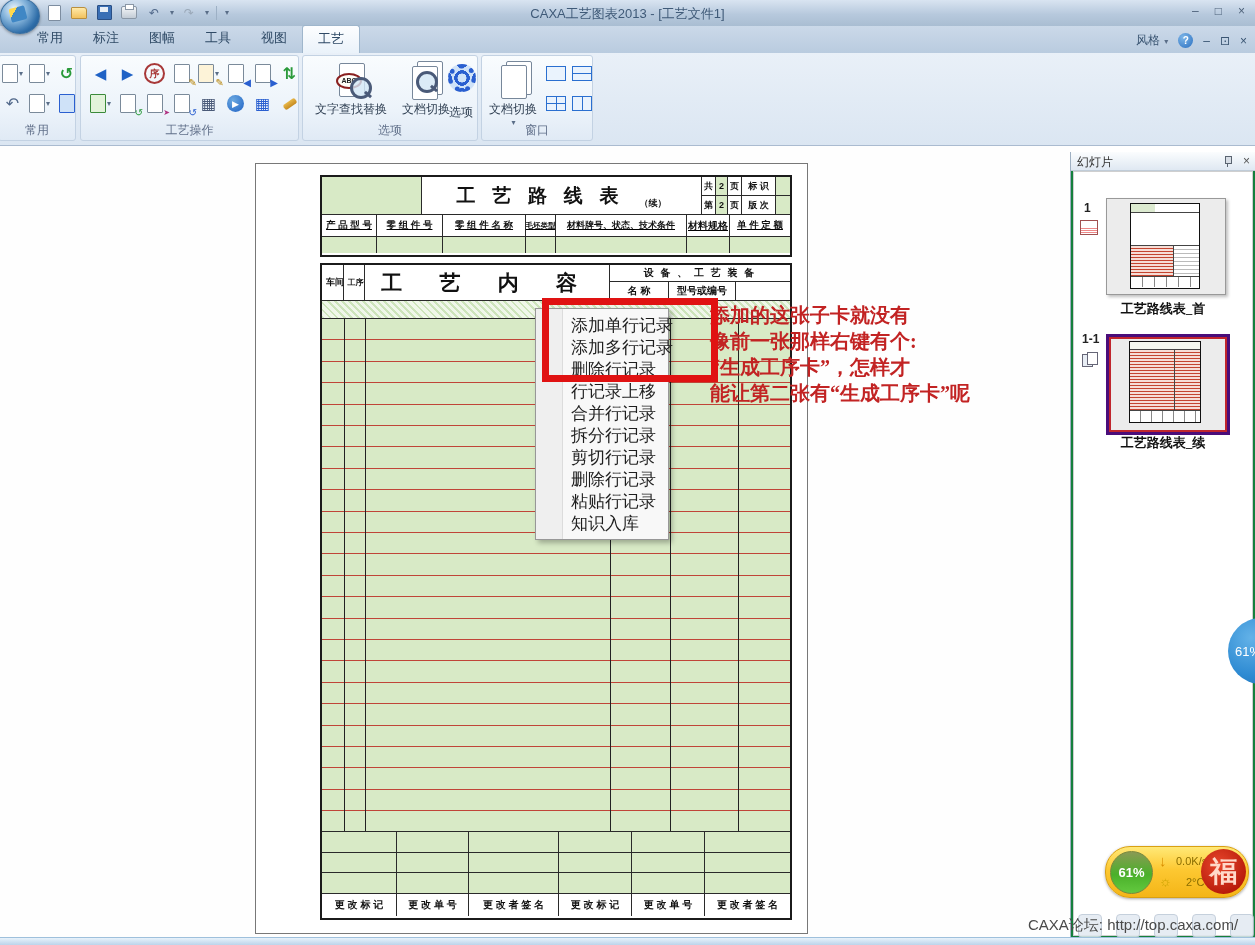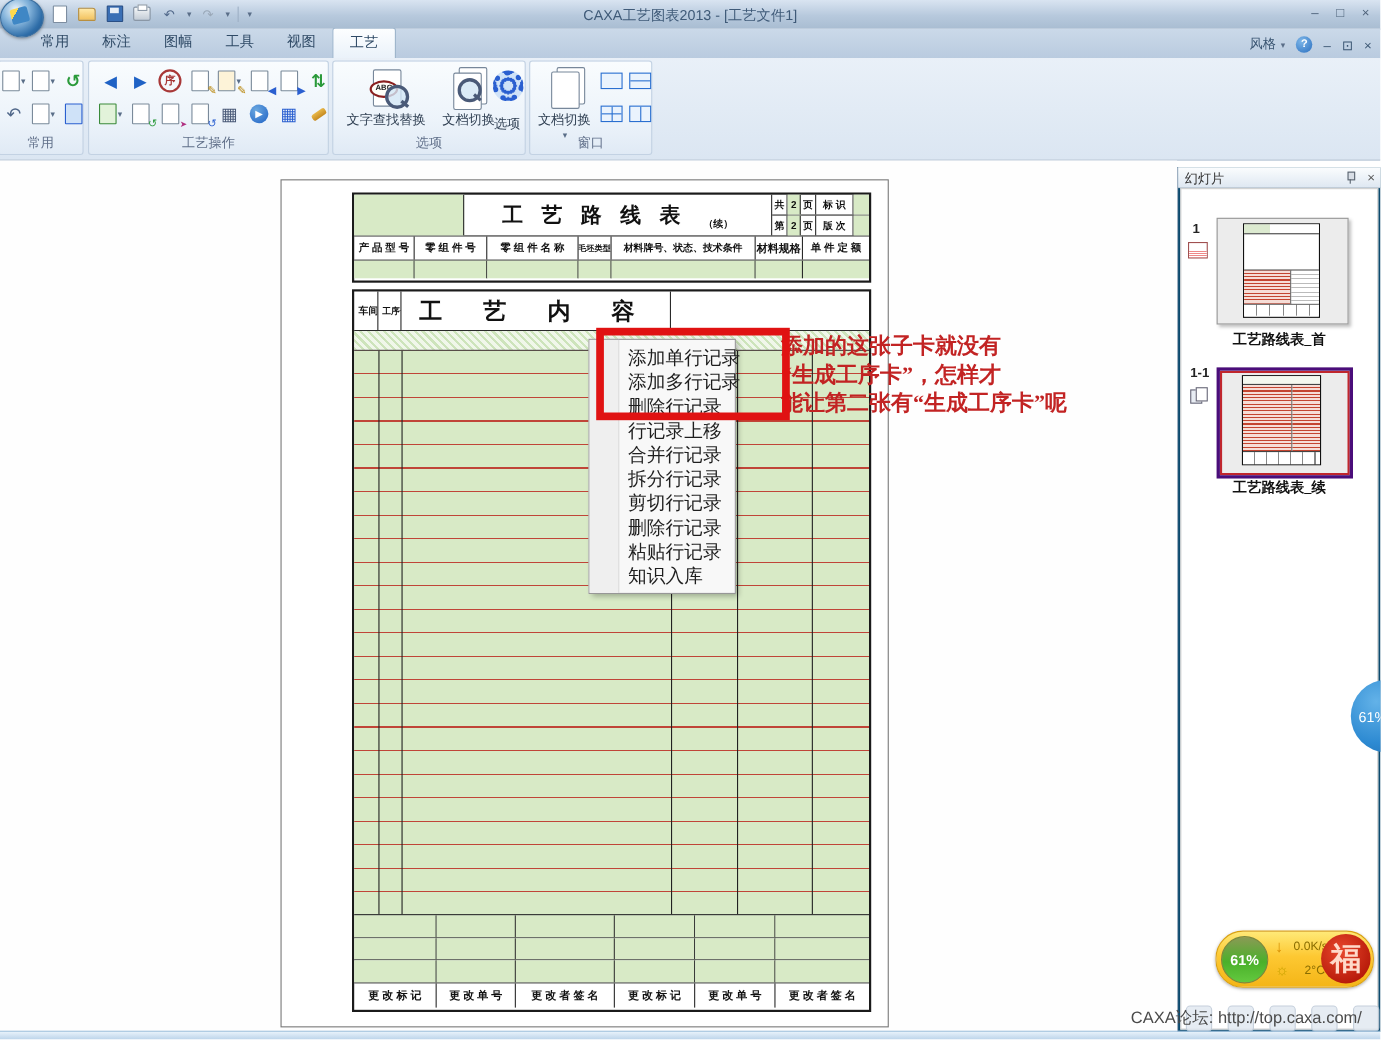--- a/index.html
+++ b/index.html
@@ -83,21 +83,21 @@
   .vline{position:absolute;top:0;bottom:0;width:1px;background:#222;}
   
   .ctxmenu{position:absolute;left:535px;top:162px;width:134px;height:232px;background:#f8f8f8;
     border:1px solid #979797;box-shadow:3px 3px 5px rgba(0,0,0,.28);z-index:40;padding-top:6px;box-sizing:border-box;}
   .gutter{position:absolute;left:0;top:0;bottom:0;width:26px;background:#efefef;border-right:1px solid #dcdcdc;}
   .mi{position:relative;height:22px;line-height:22px;padding-left:35px;font-size:17px;color:#1e1e1e;white-space:nowrap;}
   .redrect{position:absolute;left:542px;top:152px;width:162px;height:70px;border:7px solid #e01212;z-index:50;}
   .anno{position:absolute;left:710px;top:156px;width:320px;z-index:45;color:#c22323;font-weight:bold;
     font-size:20px;line-height:26px;font-family:"Liberation Serif","DejaVu Serif",serif;}
   
-  .sidepanel{position:absolute;top:152px;right:0;width:185px;bottom:7px;background:#0c4a6e;border-left:1px solid #9fb0c2;box-sizing:border-box;}
+  .sidepanel{position:absolute;top:152px;right:0;width:185px;bottom:7px;background:#15803d;border-left:1px solid #9fb0c2;box-sizing:border-box;}
   .sp-head{height:19px;background:linear-gradient(#fbfdfe,#dfe8f2);border-bottom:1px solid #c0ccd8;
     font-size:12px;color:#333;padding:2px 6px;box-sizing:border-box;position:relative;}
   .sp-close{position:absolute;right:5px;top:2px;font-size:12px;color:#555;}
   .pin{position:absolute;right:22px;top:4px;width:10px;height:11px;}
   .pin::before{content:"";position:absolute;left:2px;top:0;width:5px;height:6px;background:#d8dee6;border:1px solid #5a6470;}
   .pin::after{content:"";position:absolute;left:4px;top:7px;width:1px;height:4px;background:#5a6470;}
   .sp-body{position:absolute;top:19px;left:2px;right:2px;bottom:2px;background:#fff;border:1px solid #cfcfcf;}
   .slide-idx{position:absolute;font-size:12px;font-weight:bold;color:#222;}
   .thumb{position:absolute;left:32px;width:118px;height:95px;background:#ececec;border:1px solid #999;
     box-shadow:2px 2px 3px rgba(0,0,0,.25);}
@@ -338,21 +338,21 @@
             </div>
             <div class="rowflex" style="height:18px;flex:1;">
               <div class="cell meta-cell" style="width:14px;">第</div>
               <div class="cell meta-cell grn" style="width:12px;">2</div>
               <div class="cell meta-cell" style="width:14px;">页</div>
               <div class="cell meta-cell" style="width:34px;">版 次</div>
               <div class="cell meta-cell grn last" style="flex:1;"></div>
             </div>
           </div>
         </div>
-        <div class="rowflex bb" style="height:22px;">
+        <div class="rowflex bb" style="height:22px;text-decoration:underline;">
           <div class="cell" style="width:55px;font-size:9.5px;">产 品 型 号</div>
           <div class="cell" style="width:66px;font-size:9.5px;">零 组 件 号</div>
           <div class="cell" style="width:83px;font-size:9.5px;">零 组 件 名 称</div>
           <div class="cell" style="width:30px;font-size:7.5px;">毛坯类型</div>
           <div class="cell" style="width:131px;font-size:9px;">材料牌号、状态、技术条件</div>
           <div class="cell" style="width:43px;font-size:10px;">材料规格</div>
           <div class="cell last" style="flex:1;font-size:9.5px;">单 件 定 额</div>
         </div>
         <div class="rowflex" style="height:16px;">
           <div class="cell grn" style="width:55px;"></div>
@@ -369,20 +369,28 @@
         <div class="rowflex bb" style="height:36px;">
           <div class="cell" style="width:22px;">
               <span class="vert">车间</span>
             </div>
           <div class="cell" style="width:21px;">
               <span class="vert" style="font-size:8px;">工序号</span>
             </div>
           <div class="cell" style="width:245px;">
               <span class="bighead">工 艺 内 容</span>
             </div>
+          <div class="last" style="flex:1;display:flex;flex-direction:column;box-sizing:border-box;">
+            <div class="cell bb last" style="height:17px;font-size:10px;letter-spacing:2px;">设 备 、 工 艺 装 备</div>
+            <div class="rowflex" style="flex:1;">
+              <div class="cell" style="width:59px;font-size:10px;">名  称</div>
+              <div class="cell" style="width:67px;font-size:10px;">型号或编号</div>
+              <div class="cell last" style="flex:1;"></div>
+            </div>
+          </div>
         </div>
         <div class="hatch bb" style="height:17px;"></div>
         <div class="bodyF bb" style="height:512px;">
           <div class="vline" style="left:22px;"></div>
           <div class="vline" style="left:43px;"></div>
           <div class="vline" style="left:288px;"></div>
           <div class="vline" style="left:348px;"></div>
           <div class="vline" style="left:416px;"></div>
         </div>
         <div style="height:62px;display:flex;flex-direction:column;">
@@ -433,20 +441,21 @@
       <div class="mi">剪切行记录</div>
       <div class="mi">删除行记录</div>
       <div class="mi">粘贴行记录</div>
       <div class="mi">知识入库</div>
     </div>
 
     <div class="redrect"></div>
 
     <div class="anno">
       <div>添加的这张子卡就没有</div>
+      <div>像前一张那样右键有个:</div>
       <div>“生成工序卡”，怎样才</div>
       <div>能让第二张有“生成工序卡”呢</div>
     </div>
   </div>
 
   <div class="sidepanel">
     <div class="sp-head">
       <span>幻灯片</span>
       <span class="pin"></span>
       <span class="sp-close">×</span>

